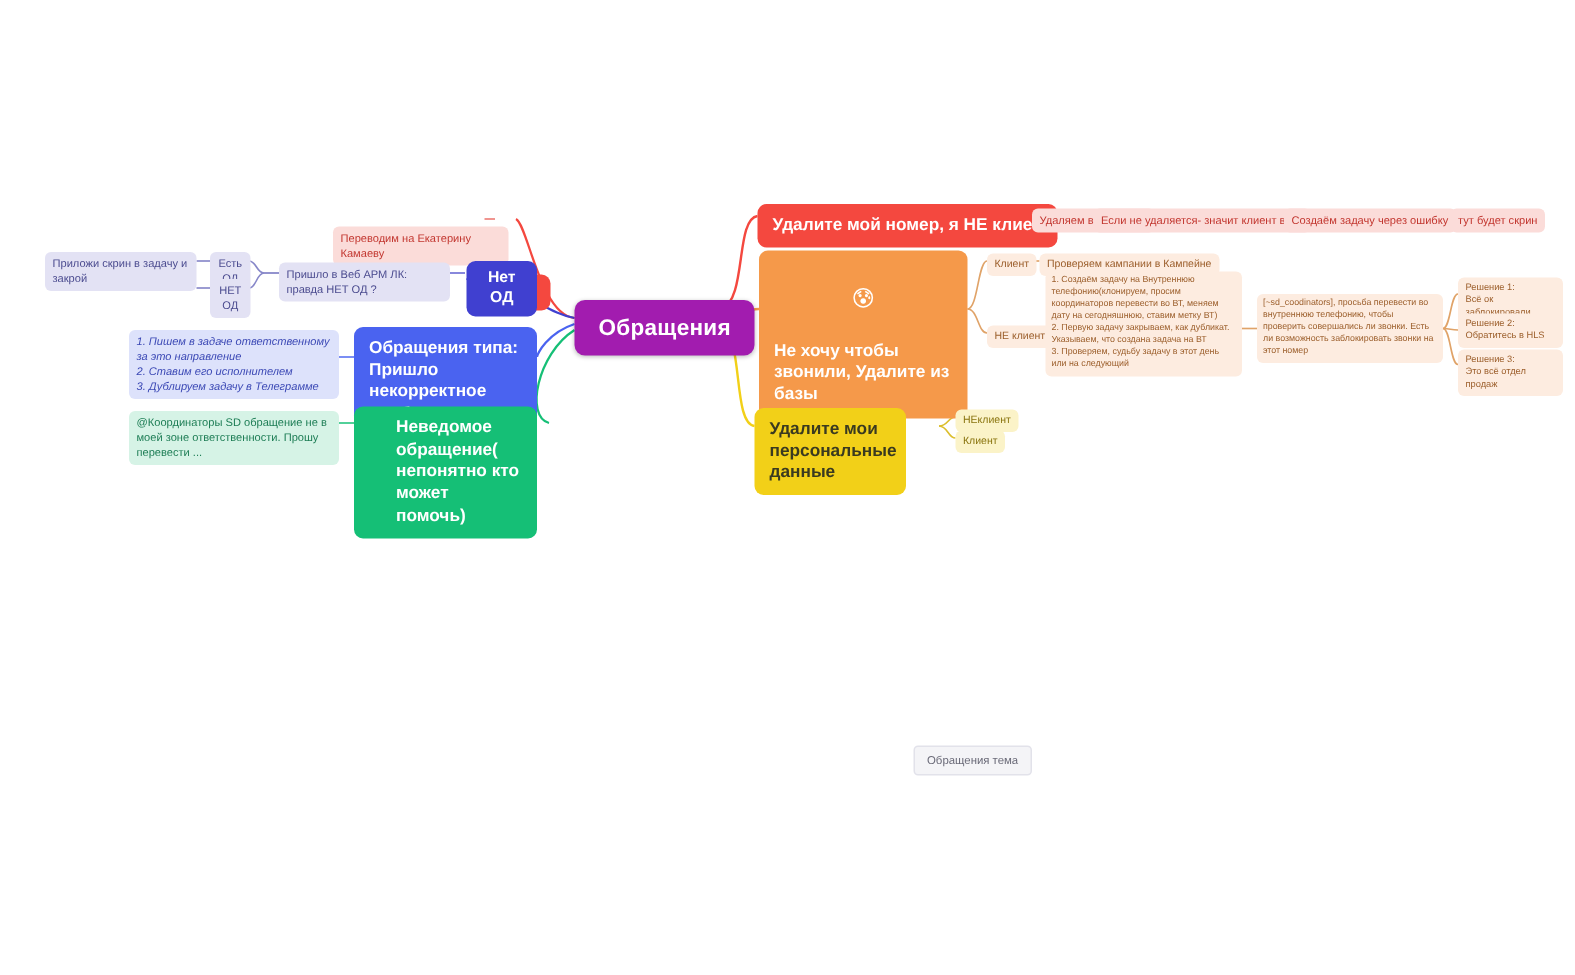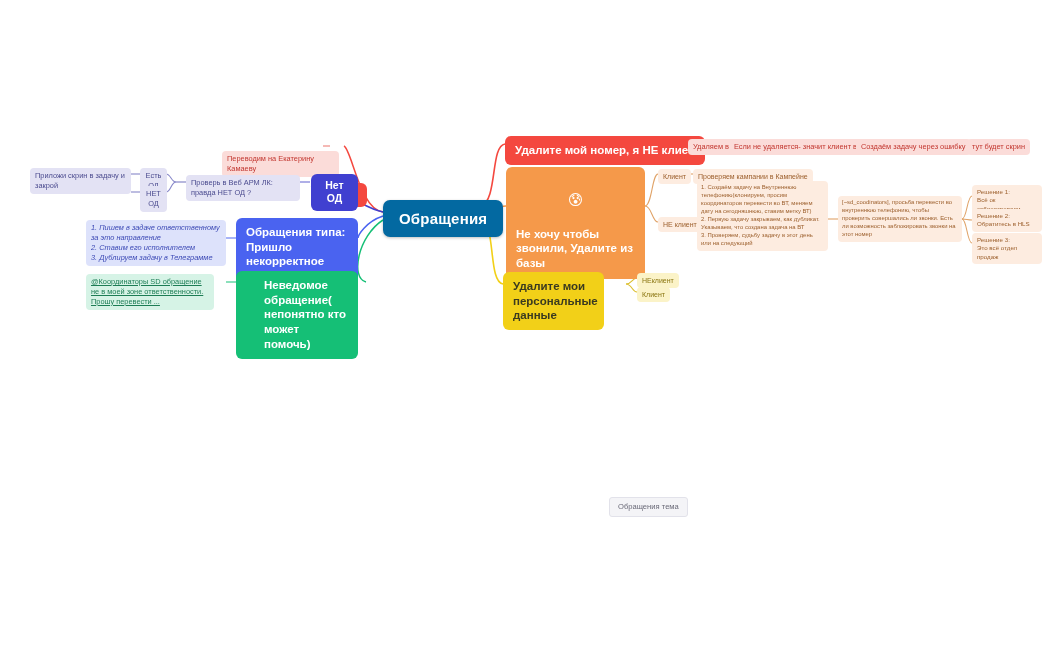--- a/index.html
+++ b/index.html
@@ -20,21 +20,21 @@
     width: 1050px; height: 650px;
     pointer-events: none;
   }
   .node {
     position: absolute;
     white-space: pre-line;
     line-height: 1.28;
   }
   
   .root {
-    background: #0369a1;
+    background: #a21caf;
     color: #ffffff;
     border-radius: 7px;
     font-size: 15px;
     font-weight: 600;
     padding: 9px 16px;
     letter-spacing: .2px;
     box-shadow: 0 1px 3px rgba(0,0,0,.25);
   }
   
   .topic {
@@ -127,32 +127,32 @@
     <path d="M626,284 C632,284 632,278 637,278" stroke="#dcbf2e" stroke-width="1.1" fill="none"></path>
     <path d="M626,284 C632,284 632,292 637,292" stroke="#dcbf2e" stroke-width="1.1" fill="none"></path>
   </svg>
 
   <div class="node root" style="left:383px; top:200px;">Обращения</div>
 
   <div class="node topic topic-redsm" style="left:330px; top:137px;margin-top:46px;">ДЗ</div>
   <div class="node pill pill-red" style="left:222px; top:139px; width:117px;margin-top:12px;">Переводим на Екатерину Камаеву</div>
 
   <div class="node topic topic-indigo" style="left:311px; top:174px; width:47px; font-size:10.5px; padding:5px 6px;">Нет ОД</div>
-  <div class="node pill pill-violet" style="left:186px; top:175px; width:114px;">Проверь в Веб АРМ ЛК: правда НЕТ ОД ?</div>
+  <div class="node pill pill-violet" style="left:186px; top:175px; width:114px;">Пришло в Веб АРМ ЛК: правда НЕТ ОД ?</div>
   <div class="node pill pill-violet" style="left:140px; top:168px; width:27px; text-align:center;">Есть ОД</div>
   <div class="node pill pill-violet" style="left:140px; top:186px; width:27px; text-align:center;">НЕТ ОД</div>
   <div class="node pill pill-violet" style="left:30px; top:168px; width:101px;">Приложи скрин в задачу и закрой</div>
 
   <div class="node topic topic-blue" style="left:236px; top:218px; width:122px;">Обращения типа: Пришло некорректное сообщение про Роутер</div>
   <div class="node pill pill-blue" style="left:86px; top:220px; width:140px;font-style:italic;">1. Пишем в задаче ответственному за это направление
 2. Ставим его исполнителем
 3. Дублируем задачу в Телеграмме</div>
 
   <div class="node topic topic-green" style="left:236px; top:271px; width:122px;padding-left:28px;">Неведомое обращение( непонятно кто может помочь)</div>
-  <div class="node pill pill-green" style="left:86px; top:274px; width:128px;text-decoration:underline;">@Координаторы SD обращение не в моей зоне ответственности. Прошу перевести ...</div>
+  <div class="node pill pill-green" style="left:86px; top:274px; width:140px;">@Координаторы SD обращение не в моей зоне ответственности. Прошу перевести ...</div>
 
   <div class="node topic topic-red" style="left:505px; top:136px;">Удалите мой номер, я НЕ клиен</div>
   <div class="node pill pill-red" style="left:648px; top:139px;margin-left:40px;">Удаляем в Веб Арме</div>
   <div class="node pill pill-red" style="left:729px; top:139px;">Если не удаляется- значит клиент в ПЛ</div>
   <div class="node pill pill-red" style="left:856px; top:139px;">Создаём задачу через ошибку</div>
   <div class="node pill pill-red" style="left:967px; top:139px;text-align:right;">тут будет скрин</div>
 
   <div class="node topic topic-orange" style="left:506px; top:167px; width:139px; padding:8px 10px;">
     <span class="emoji">😰</span>
     <span>Не хочу чтобы звонили, Удалите из базы</span>

